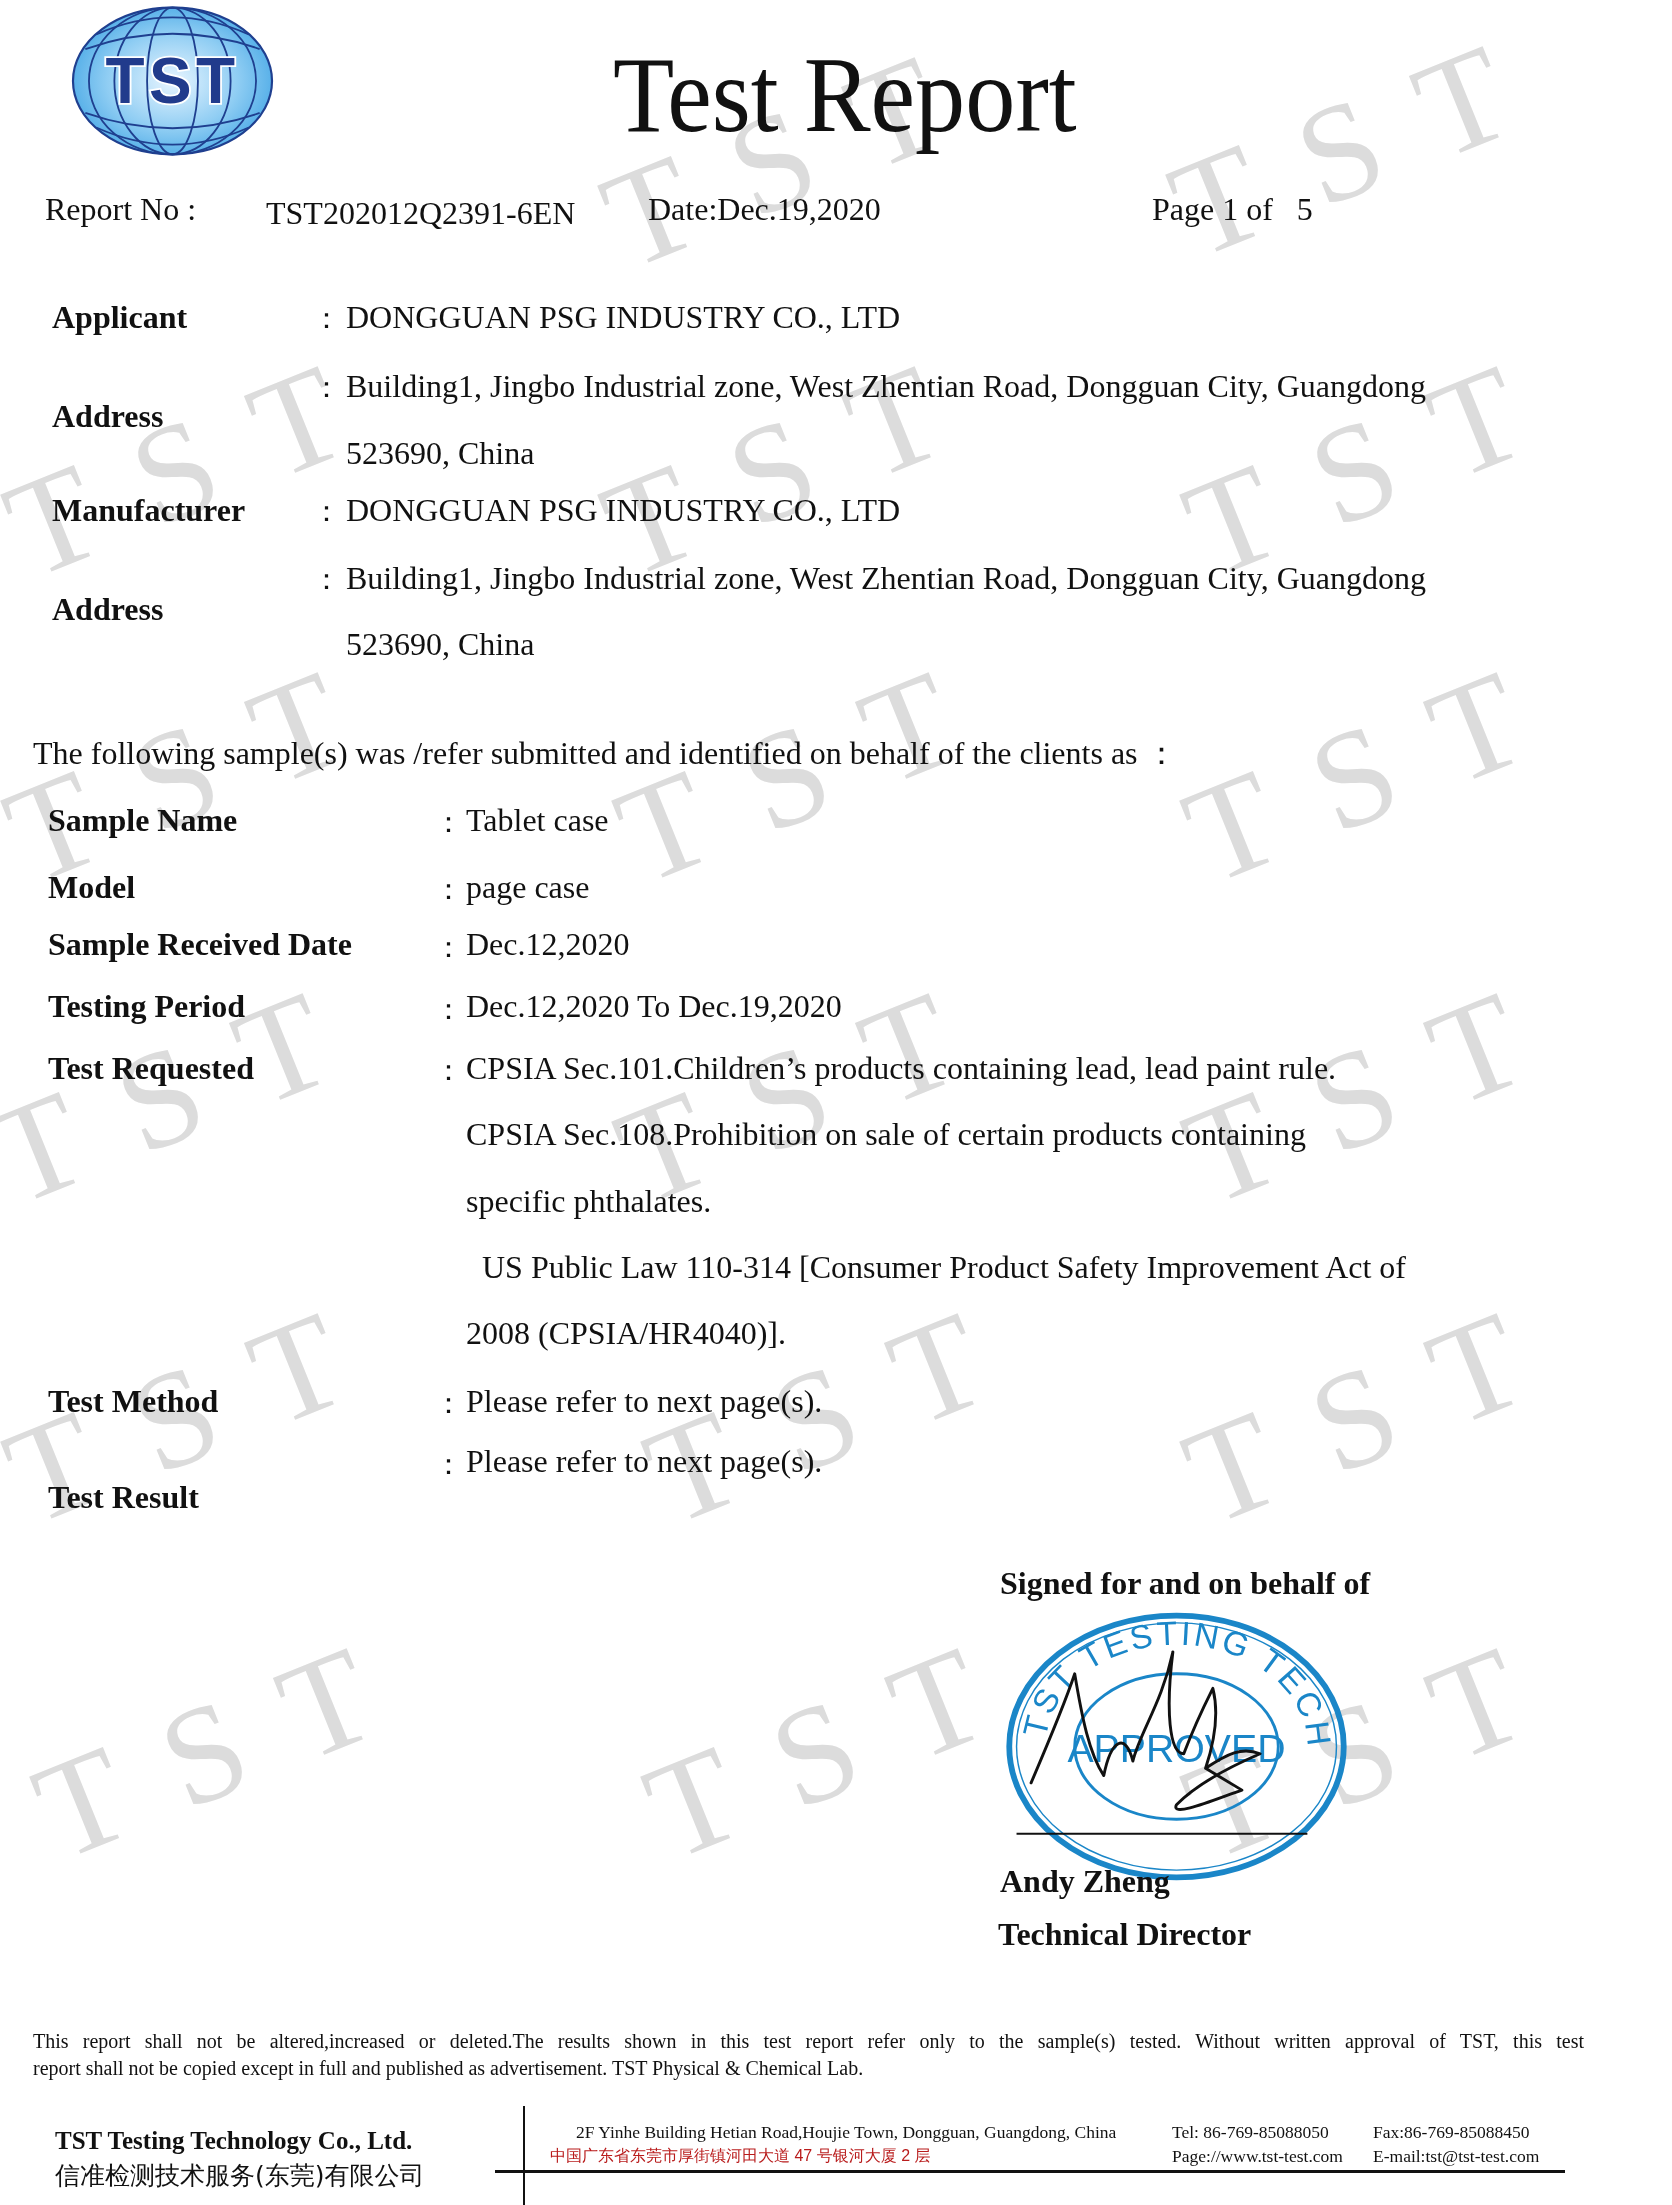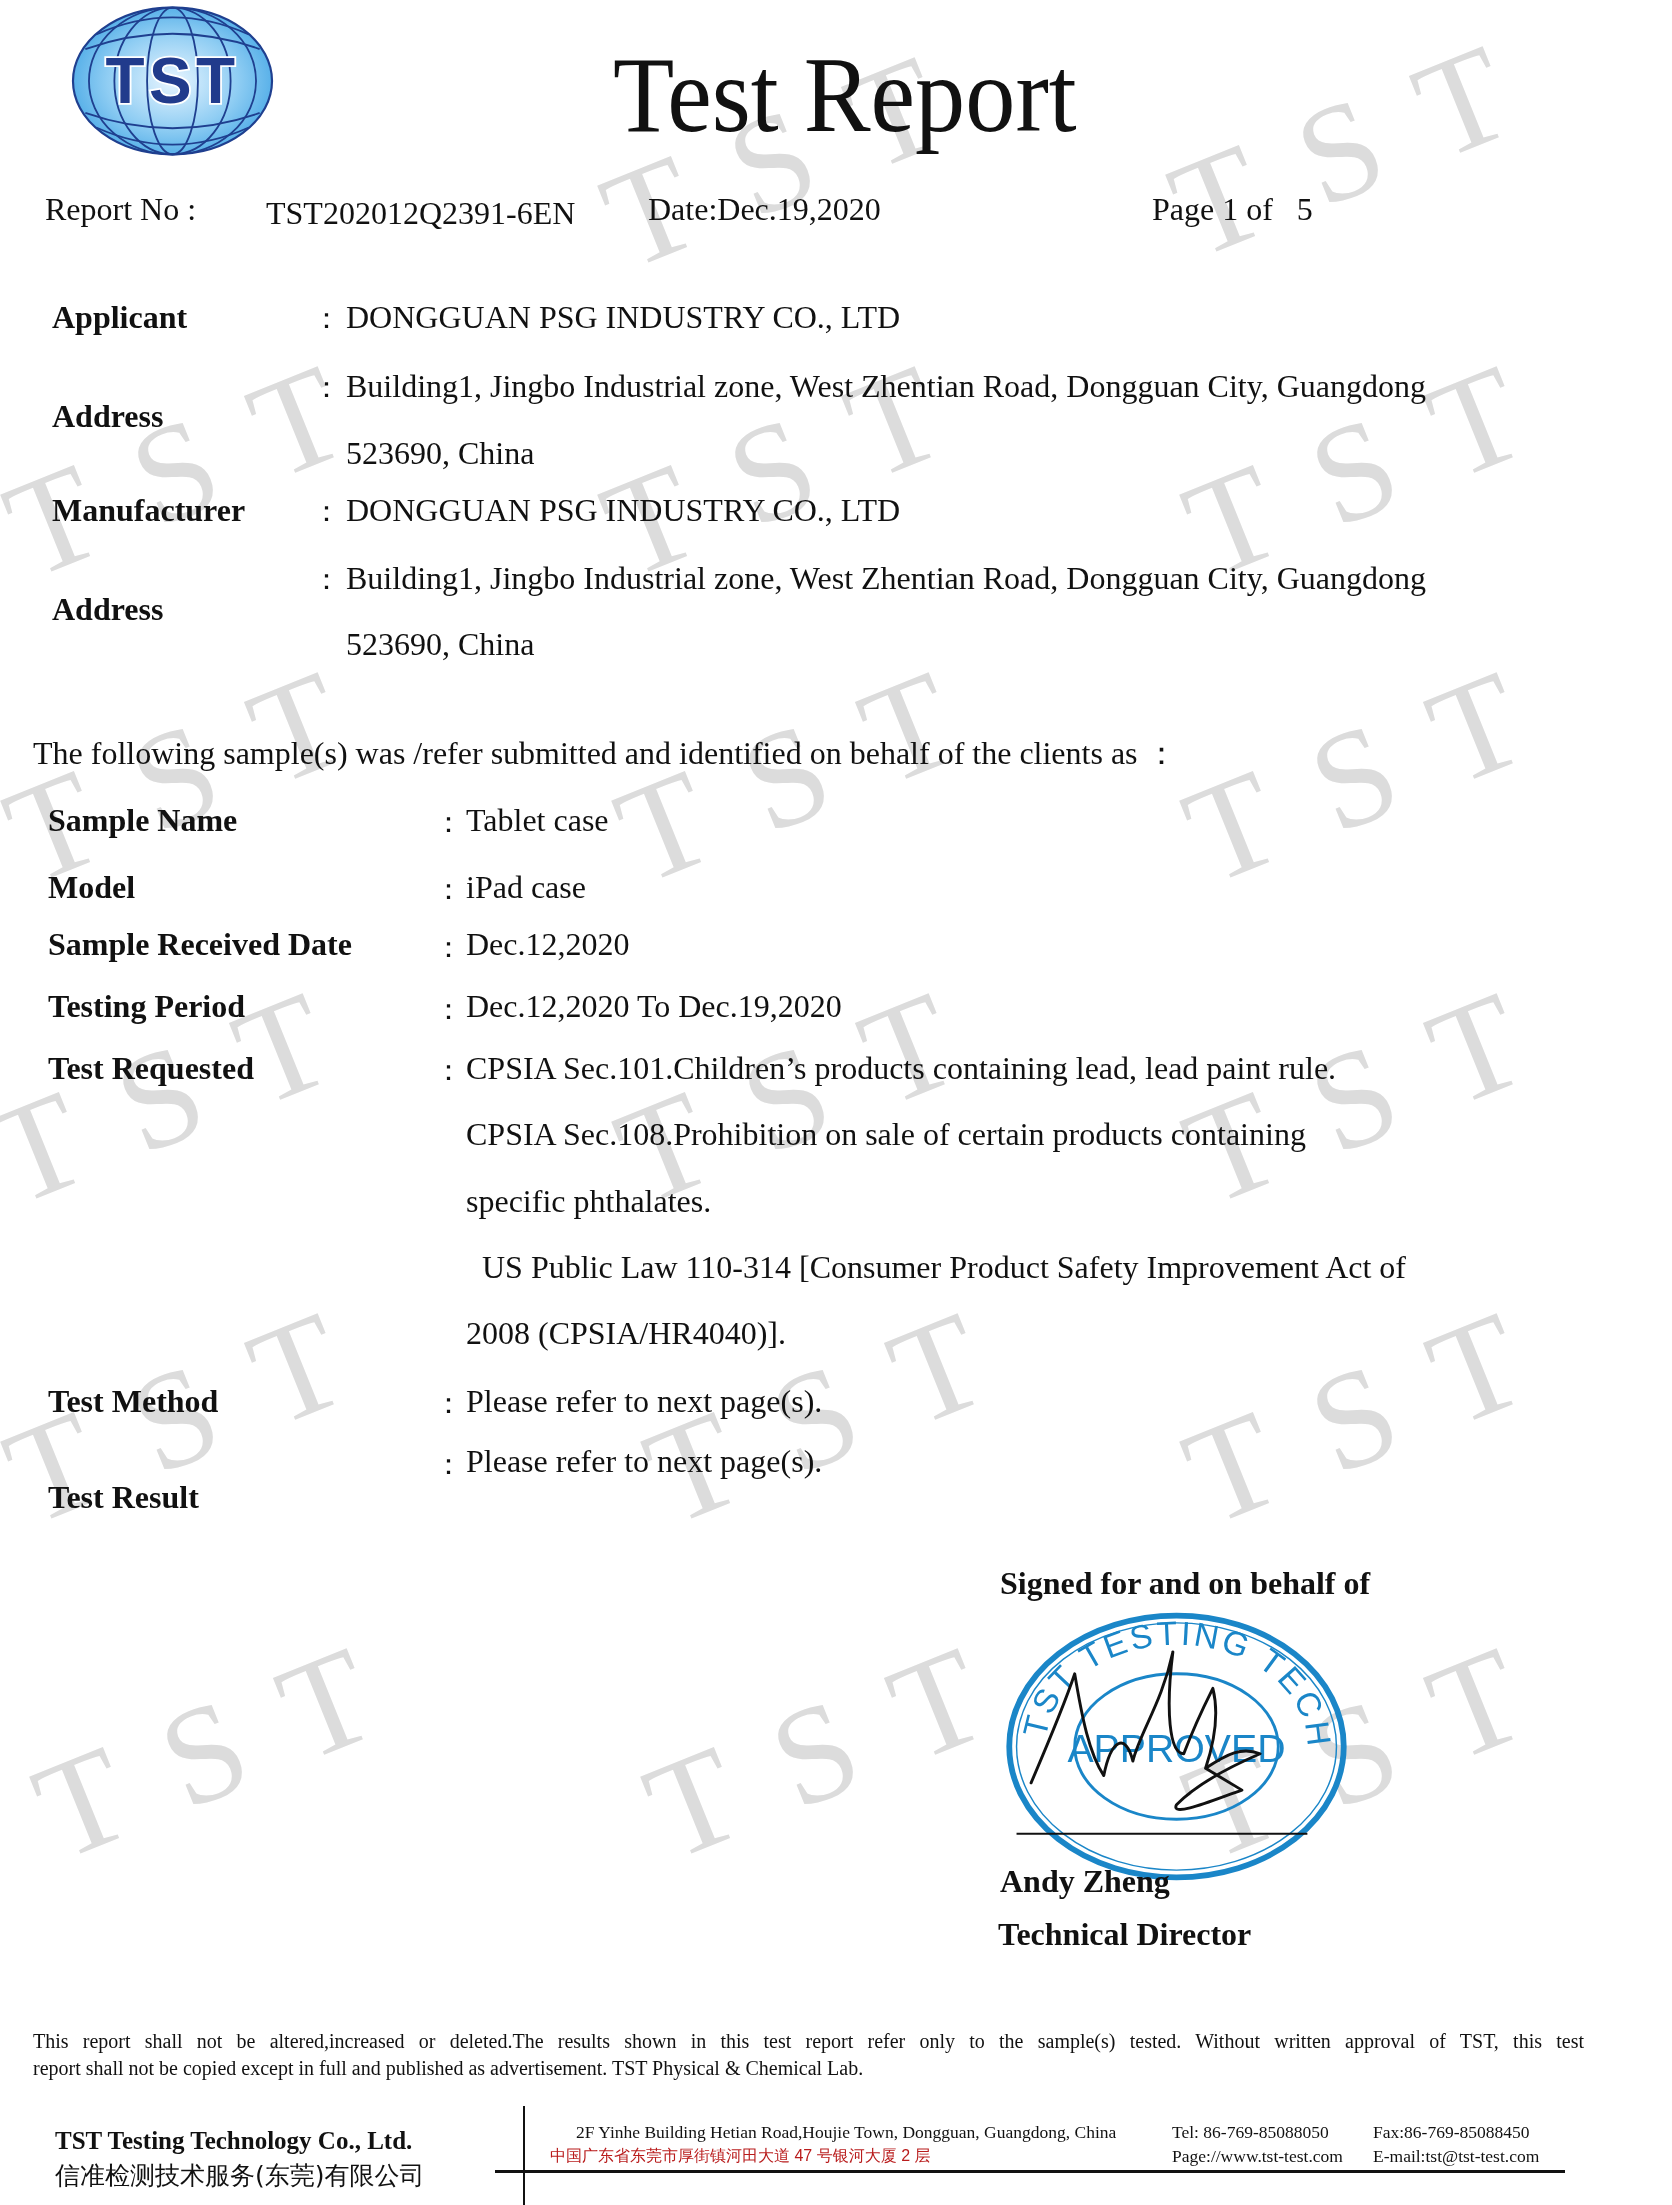--- a/index.html
+++ b/index.html
@@ -101,21 +101,21 @@
 
   <div class="abs intro">The following sample(s) was /refer submitted and identified on behalf of the clients as  ：</div>
 
   <div>
     <div class="abs lbl" style="left:48px;top:804px;">Sample Name</div>
     <div class="abs colon" style="left:434px;top:808px;">：</div>
     <div class="abs val" style="left:466px;top:804px;">Tablet case</div>
 
     <div class="abs lbl" style="left:48px;top:871px;">Model</div>
     <div class="abs colon" style="left:434px;top:875px;">：</div>
-    <div class="abs val" style="left:466px;top:871px;">iPad case</div>
+    <div class="abs val" style="left:466px;top:871px;">page case</div>
 
     <div class="abs lbl" style="left:48px;top:928px;">Sample Received Date</div>
     <div class="abs colon" style="left:434px;top:933px;">：</div>
     <div class="abs val" style="left:466px;top:928px;">Dec.12,2020</div>
 
     <div class="abs lbl" style="left:48px;top:990px;">Testing Period</div>
     <div class="abs colon" style="left:434px;top:995px;">：</div>
     <div class="abs val" style="left:466px;top:990px;">Dec.12,2020 To Dec.19,2020</div>
 
     <div class="abs lbl" style="left:48px;top:1052px;">Test Requested</div>

